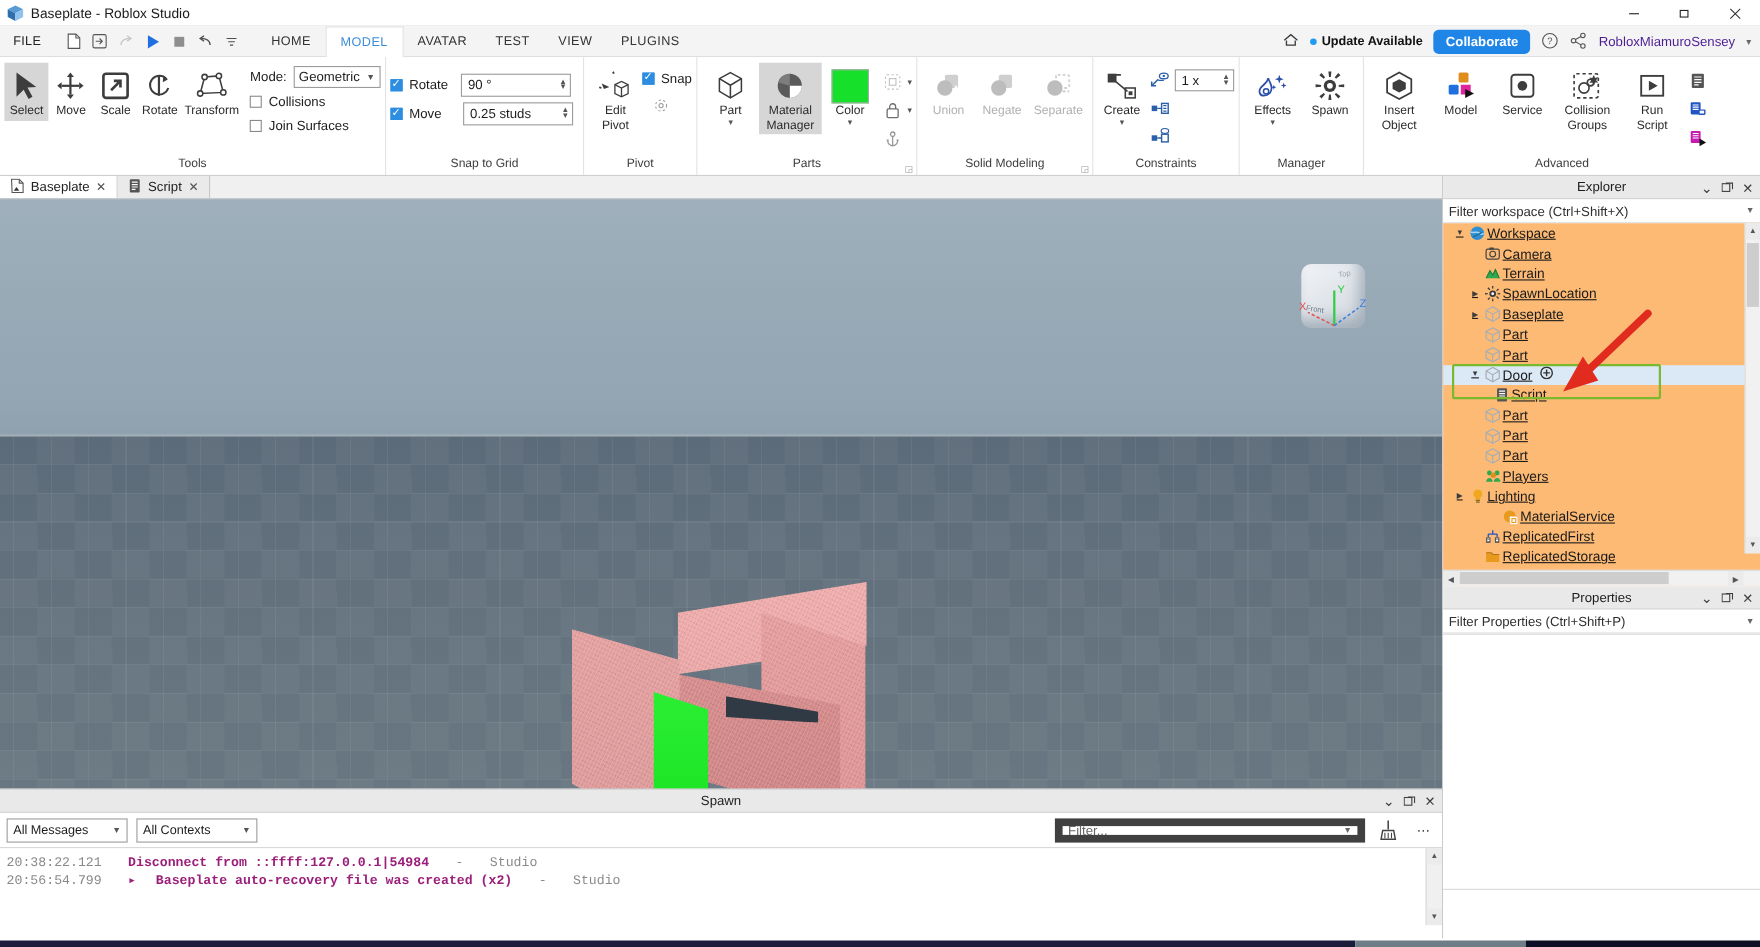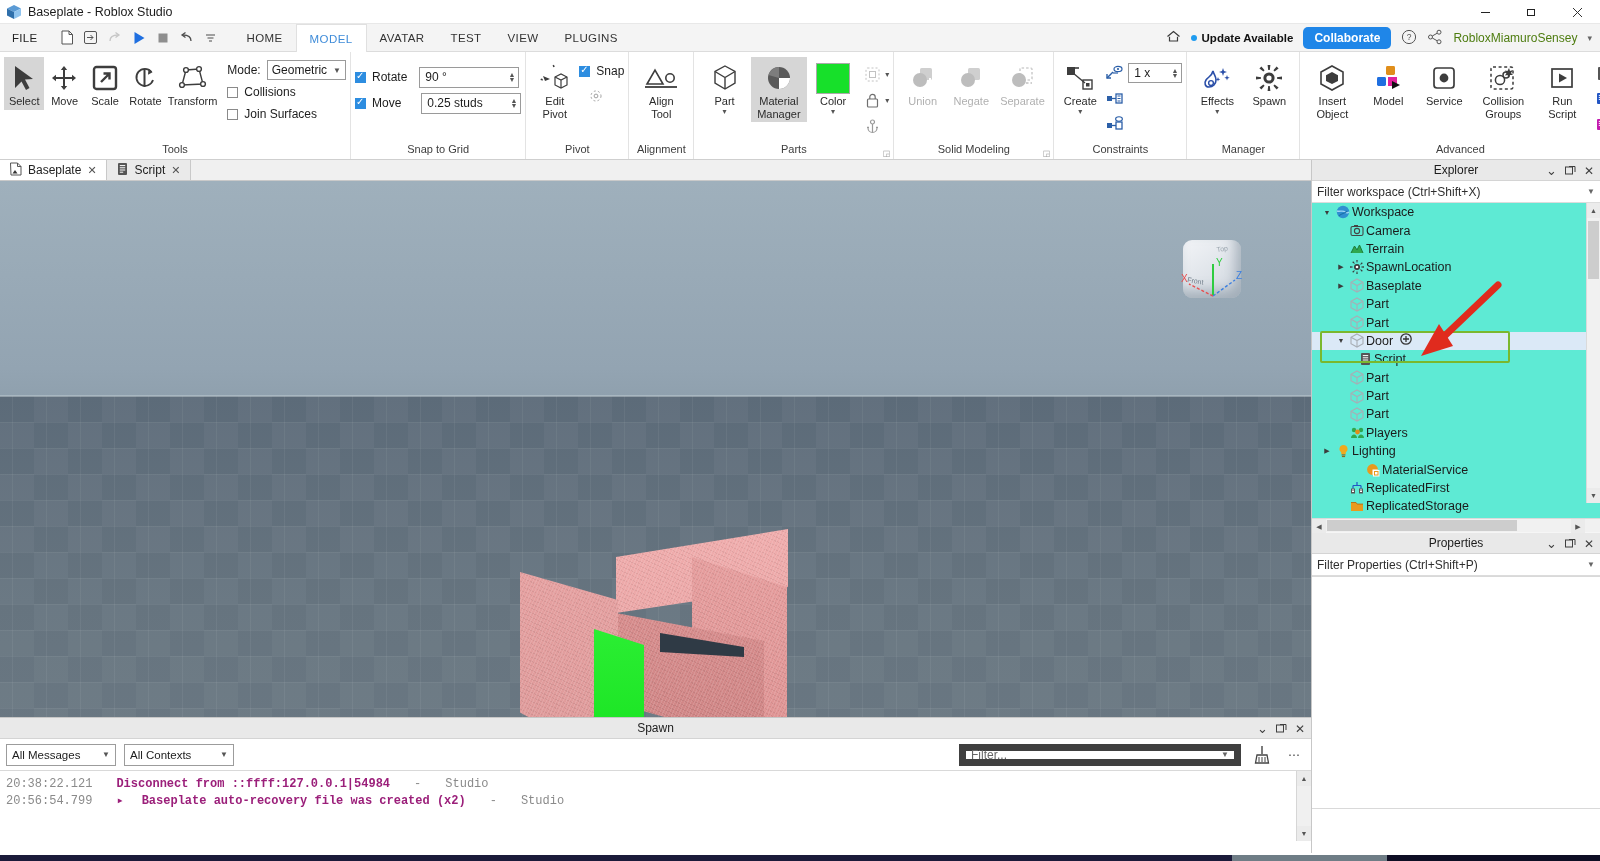--- a/index.html
+++ b/index.html
@@ -30,21 +30,21 @@
   .qat{ display:flex; align-items:center; gap:2px; padding:0 6px;}
   .qat-ico{ width:22px;height:22px;display:flex;align-items:center;justify-content:center; color:#4d4d4d;}
   .qat-ico.disabled{ color:#c6c6c6;}
   .ribbon-tabs{ display:flex; align-items:stretch; margin-left:6px;}
   .rtab{ padding:0 13px; display:flex;align-items:center; font-size:11.5px; letter-spacing:.4px; color:#333;}
   .rtab.active{ background:#ffffff; color:#3f8cd9; border-top:1px solid #e0e0e0; border-left:1px solid #e0e0e0;border-right:1px solid #e0e0e0; margin-bottom:-1px;}
   .tb-right{ position:absolute; right:8px; top:0; height:28px; display:flex; align-items:center; gap:10px;}
   .update-txt{ font-size:11.5px; font-weight:bold; color:#111; display:flex;align-items:center;gap:5px;}
   .blue-dot{ width:6px;height:6px;border-radius:50%;background:#1f9cf0;display:inline-block;}
   .collab-btn{ background:#1f86e8; color:#fff; font-weight:bold; font-size:12px; border-radius:5px; padding:4px 11px;}
-  .user-name{ font-size:12px; color:#4d7c0f;}
+  .user-name{ font-size:12px; color:#4c1d95;}
   
   .ribbon{ height:108px; background:#fff; border-bottom:1px solid #cfcfcf; display:flex; position:relative;}
   .rgroup{ display:flex; flex-direction:column; position:relative; padding:0 4px;}
   .rgroup + .rgroup{ border-left:1px solid #e3e3e3;}
   .rg-body{ flex:1; display:flex; align-items:flex-start; padding-top:5px;}
   .rg-label{ height:17px; text-align:center; font-size:11px; color:#3d3d3d; line-height:15px;}
   .bigbtn{
     width:56px; display:flex; flex-direction:column; align-items:center;
     padding:4px 2px 2px; font-size:11px; color:#2b2b2b; line-height:12.5px; text-align:center;
   }
@@ -140,21 +140,21 @@
   .log-src{ color:#8a8a8a;}
   .out-scroll{ position:absolute; right:0; top:53px; bottom:20px; width:15px; background:#f0f0f0; border-left:1px solid #d6d6d6;}
   .sc-btn{ height:15px; display:flex; align-items:center; justify-content:center; font-size:7px; color:#555; background:#ebebeb;}
   
   .rdock{ position:absolute; left:1311px; top:160px; right:0; bottom:0; background:#f6f6f6; border-left:1px solid #c7c7c7;}
   .panel-head{ height:21px; background:#e9e9e9; display:flex; align-items:center; justify-content:center;
      position:relative; font-size:12px; border-bottom:1px solid #d4d4d4;}
   .panel-ctrls{ position:absolute; right:6px; top:0; height:21px; display:flex; align-items:center; gap:8px; color:#3f3f3f;}
   .filter-row{ height:22px; background:#fff; border-bottom:1px solid #dcdcdc; display:flex;
      align-items:center; padding:0 5px; justify-content:space-between; font-size:12px; color:#3a3a3a;}
-  .tree{ position:absolute; left:0; right:0; top:43px; bottom:0; background:#5eead4; overflow:hidden;}
+  .tree{ position:absolute; left:0; right:0; top:43px; bottom:0; background:#fdba74; overflow:hidden;text-decoration:underline;}
   .trow{ height:18.4px; display:flex; align-items:center; font-size:12.5px; color:#1b1b1b; position:relative;}
   .trow.sel{ background:#dbe9f7;}
   .twist{ width:14px; display:flex;align-items:center;justify-content:center; font-size:7px; color:#3c3c3c; flex:none;}
   .ticon{ width:18px; display:flex;align-items:center;justify-content:center; flex:none;}
   
   .ex-vscroll{ position:absolute; right:0; top:43px; bottom:29px; width:14px; background:#f1f1f1; border-left:1px solid #dadada;}
   .ex-hscroll{ position:absolute; left:0; right:0; bottom:0; height:14px; background:#f1f1f1; border-top:1px solid #dadada; display:flex;}
   .vthumb{ position:absolute; left:1px; right:1px; background:#cdcdcd;}
   .hthumb{ position:absolute; background:#cdcdcd; top:1px; bottom:1px;}
   
@@ -410,36 +410,20 @@
           <svg width="19" height="19" viewBox="0 0 19 19">
               <circle cx="9.5" cy="10" r="5.3" fill="none" stroke="#9a9a9a" stroke-dasharray="2 2.4"></circle>
               <circle cx="9.5" cy="10" r="2" fill="none" stroke="#9a9a9a"></circle>
             </svg>
         </div>
       </div>
     </div>
     <div class="rg-label">Pivot</div>
   </div>
 
-  <div class="rgroup" style="width:75px">
-    <div class="rg-body" style="justify-content:center">
-      <div class="bigbtn">
-        <span class="bigico">
-          <svg width="34" height="26" viewBox="0 0 34 26">
-              <path d="M3 19 L11 5 L19 19 Z" fill="none" stroke="#3d3d3d" stroke-width="1.6"></path>
-              <circle cx="26" cy="13" r="4.2" fill="none" stroke="#3d3d3d" stroke-width="1.6"></circle>
-              <path d="M1 22h32" stroke="#3d3d3d" stroke-width="1.8"></path>
-            </svg>
-        </span>
-        <span style="white-space:pre-line">Align
-Tool</span>
-      </div>
-    </div>
-    <div class="rg-label">Alignment</div>
-  </div>
 
   <div class="rgroup" style="width:200px">
     <div class="rg-body">
       <div class="bigbtn">
         <span class="bigico">
           <svg width="26" height="28" viewBox="0 0 26 28">
               <path d="M13 2 L23 7.5 L23 19 L13 25 L3 19 L3 7.5 Z" fill="none" stroke="#3d3d3d" stroke-width="1.4"></path>
               <path d="M3 7.5 L13 13.5 L23 7.5 M13 13.5 V25" fill="none" stroke="#3d3d3d" stroke-width="1.4"></path>
             </svg>
         </span>

